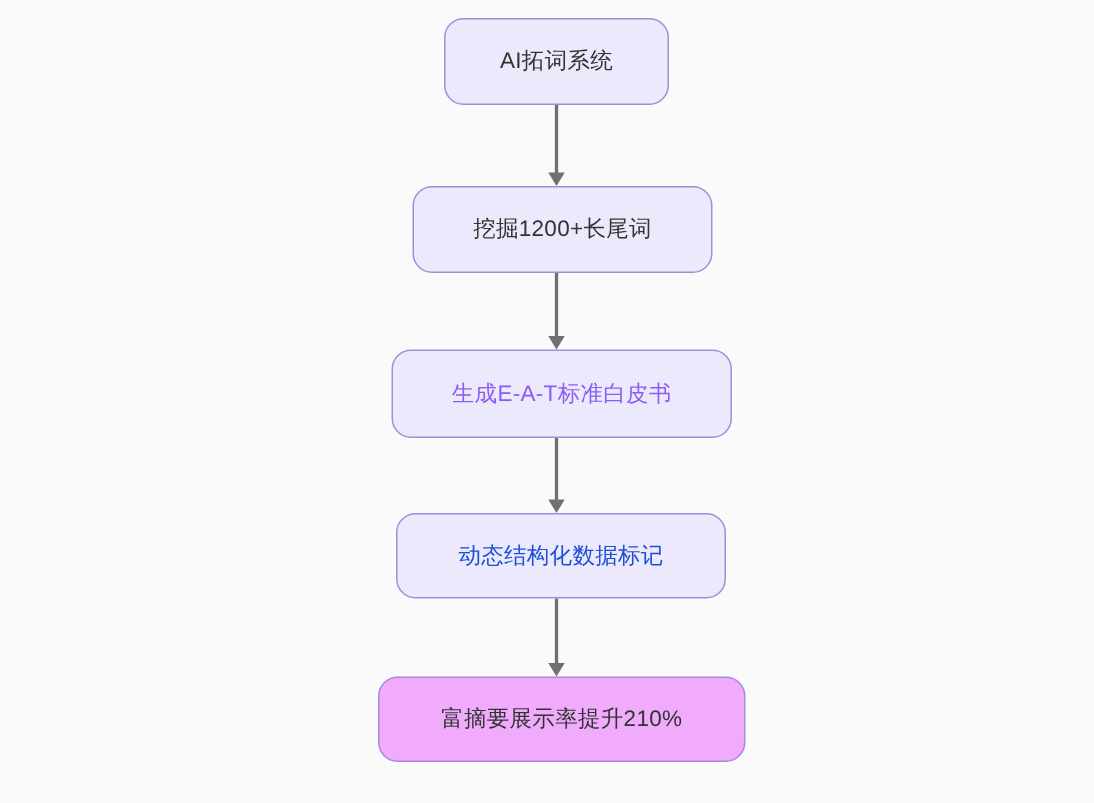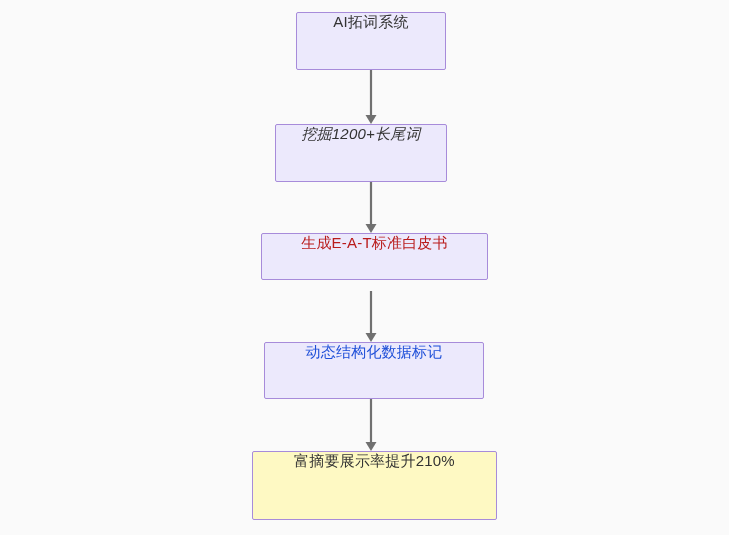--- a/index.html
+++ b/index.html
@@ -16,23 +16,23 @@
   #flowchart {
     position: relative;
     width: 729px;
     height: 535px;
   }
   .node {
     position: absolute;
     box-sizing: border-box;
     background: #ece9fc;
     border: 1.6px solid #a78bda;
-    border-radius: 2px;
+    border-radius: 13px;
     display: flex;
-    align-items: flex-start;
+    align-items: center;
     justify-content: center;
     color: #333333;
     font-size: 15px;
     line-height: 1.2;
     letter-spacing: 0.2px;
     white-space: nowrap;
   }
   .node-label {
     display: block;
     text-align: center;
@@ -72,29 +72,29 @@
       <svg width="16" height="52">
         <line x1="8" y1="0" x2="8" y2="44" stroke="#707070" stroke-width="2.2"></line>
         <polygon points="2.5,43 13.5,43 8,52" fill="#707070"></polygon>
       </svg>
     </div>
 
   <div class="node" id="node-0" style="left: 296px; top: 12px; width: 150px; height: 58px; background: rgb(236, 233, 252); border-color: rgb(167, 139, 218); color: rgb(51, 51, 51);">
     <span class="node-label">AI拓词系统</span>
   </div>
 
-  <div class="node" id="node-1" style="left: 275px; top: 124px; width: 172px; height: 58px; background: rgb(236, 233, 252); border-color: rgb(167, 139, 218); color: rgb(51, 51, 51); font-style: italic;">
+  <div class="node" id="node-1" style="left: 275px; top: 124px; width: 200px; height: 58px; background: rgb(236, 233, 252); border-color: rgb(167, 139, 218); color: rgb(51, 51, 51);">
     <span class="node-label">挖掘1200+长尾词</span>
   </div>
 
-  <div class="node" id="node-2" style="left: 261px; top: 233px; width: 227px; height: 47px; background: rgb(236, 233, 252); border-color: rgb(167, 139, 218); color: #b91c1c;">
+  <div class="node" id="node-2" style="left: 261px; top: 233px; width: 227px; height: 59px; background: rgb(236, 233, 252); border-color: rgb(167, 139, 218); color: #8b5cf6;">
     <span class="node-label">生成E-A-T标准白皮书</span>
   </div>
 
   <div class="node" id="node-3" style="left: 264px; top: 342px; width: 220px; height: 57px; background: rgb(236, 233, 252); border-color: rgb(167, 139, 218); color: #1d4ed8;">
     <span class="node-label">动态结构化数据标记</span>
   </div>
 
-  <div class="node" id="node-4" style="left: 252px; top: 451px; width: 245px; height: 69px; background: #fef9c3; border-color: rgb(167, 139, 218); color: rgb(51, 51, 51);">
+  <div class="node" id="node-4" style="left: 252px; top: 451px; width: 245px; height: 57px; background: #f0abfc; border-color: rgb(167, 139, 218); color: rgb(51, 51, 51);">
     <span class="node-label">富摘要展示率提升210%</span>
   </div>
 
 </div>
 
 </body></html>

